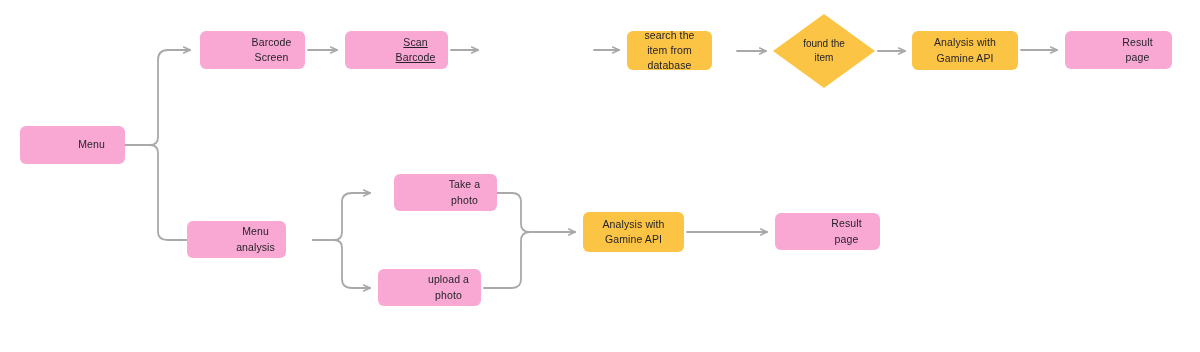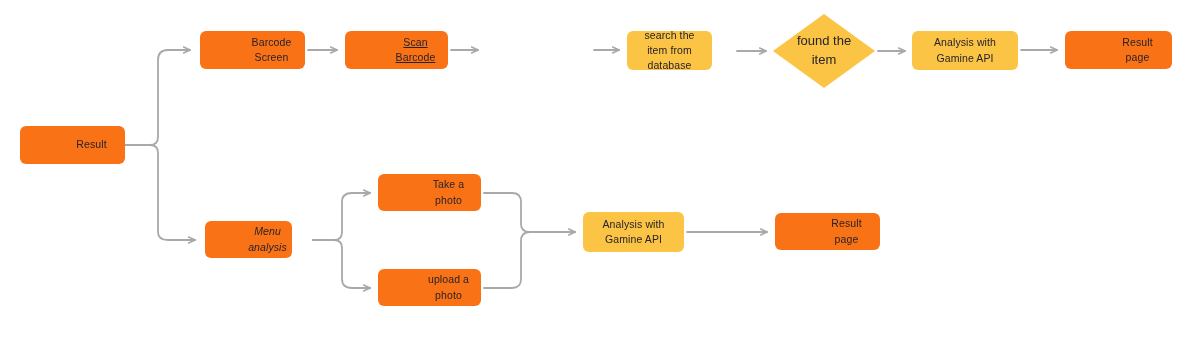--- a/index.html
+++ b/index.html
@@ -35,21 +35,21 @@
     text-align: center;
     border-radius: 6px;
     font-size: 10.5px;
     line-height: 1.45;
     color: #26232b;
     letter-spacing: 0.1px;
     padding: 2px 6px;
     z-index: 2;
   }
   .node.purple {
-    background: #f97316;
+    background: #f9a8d4;
     padding-left: 44px;
   }
   .node.orange {
     background: #fbc444;
   }
   .diamond-wrap {
     position: absolute;
     z-index: 2;
   }
   .diamond-shape {
@@ -65,21 +65,21 @@
   .diamond-label {
     position: absolute;
     left: 0;
     top: 0;
     width: 100%;
     height: 100%;
     display: flex;
     align-items: center;
     justify-content: center;
     text-align: center;
-    font-size: 13px;
+    font-size: 10px;
     line-height: 1.45;
     color: #26232b;
     white-space: pre-line;
   }
   .node-text {
     display: block;
     white-space: pre-line;
   }
 </style>
 </head>
@@ -112,21 +112,21 @@
 
       <path d="M484,193 L512,193 Q521,193 521,202 L521,224 Q521,232 530,232 L575,232" marker-end="url(#arrowhead)"></path>
 
       <path d="M484,288 L512,288 Q521,288 521,279 L521,241 Q521,232 530,232 L575,232"></path>
 
       <path d="M687,232 L767,232" marker-end="url(#arrowhead)"></path>
     </g>
   </svg>
 
   <div class="node purple" style="left:20px; top:126px; width:105px; height:38px;">
-    <span class="node-text">Result</span>
+    <span class="node-text">Menu</span>
   </div>
 
   <div class="node purple" style="left:200px; top:31px; width:105px; height:38px;">
     <span class="node-text">Barcode Screen</span>
   </div>
 
   <div class="node purple" style="left:345px; top:31px; width:103px; height:38px;text-decoration:underline;">
     <span class="node-text">Scan Barcode</span>
   </div>
 
@@ -144,25 +144,25 @@
 
   <div class="node orange" style="left:912px; top:31px; width:106px; height:39px;">
     <span class="node-text">Analysis with
 Gamine API</span>
   </div>
 
   <div class="node purple" style="left:1065px; top:31px; width:107px; height:38px;">
     <span class="node-text">Result page</span>
   </div>
 
-  <div class="node purple" style="left:205px; top:221px; width:87px; height:37px;font-style:italic;">
+  <div class="node purple" style="left:187px; top:221px; width:99px; height:37px;">
     <span class="node-text">Menu analysis</span>
   </div>
 
-  <div class="node purple" style="left:378px; top:174px; width:103px; height:37px;">
+  <div class="node purple" style="left:394px; top:174px; width:103px; height:37px;">
     <span class="node-text">Take a photo</span>
   </div>
 
   <div class="node purple" style="left:378px; top:269px; width:103px; height:37px;">
     <span class="node-text">upload a photo</span>
   </div>
 
   <div class="node orange" style="left:583px; top:212px; width:101px; height:40px;">
     <span class="node-text">Analysis with
 Gamine API</span>

